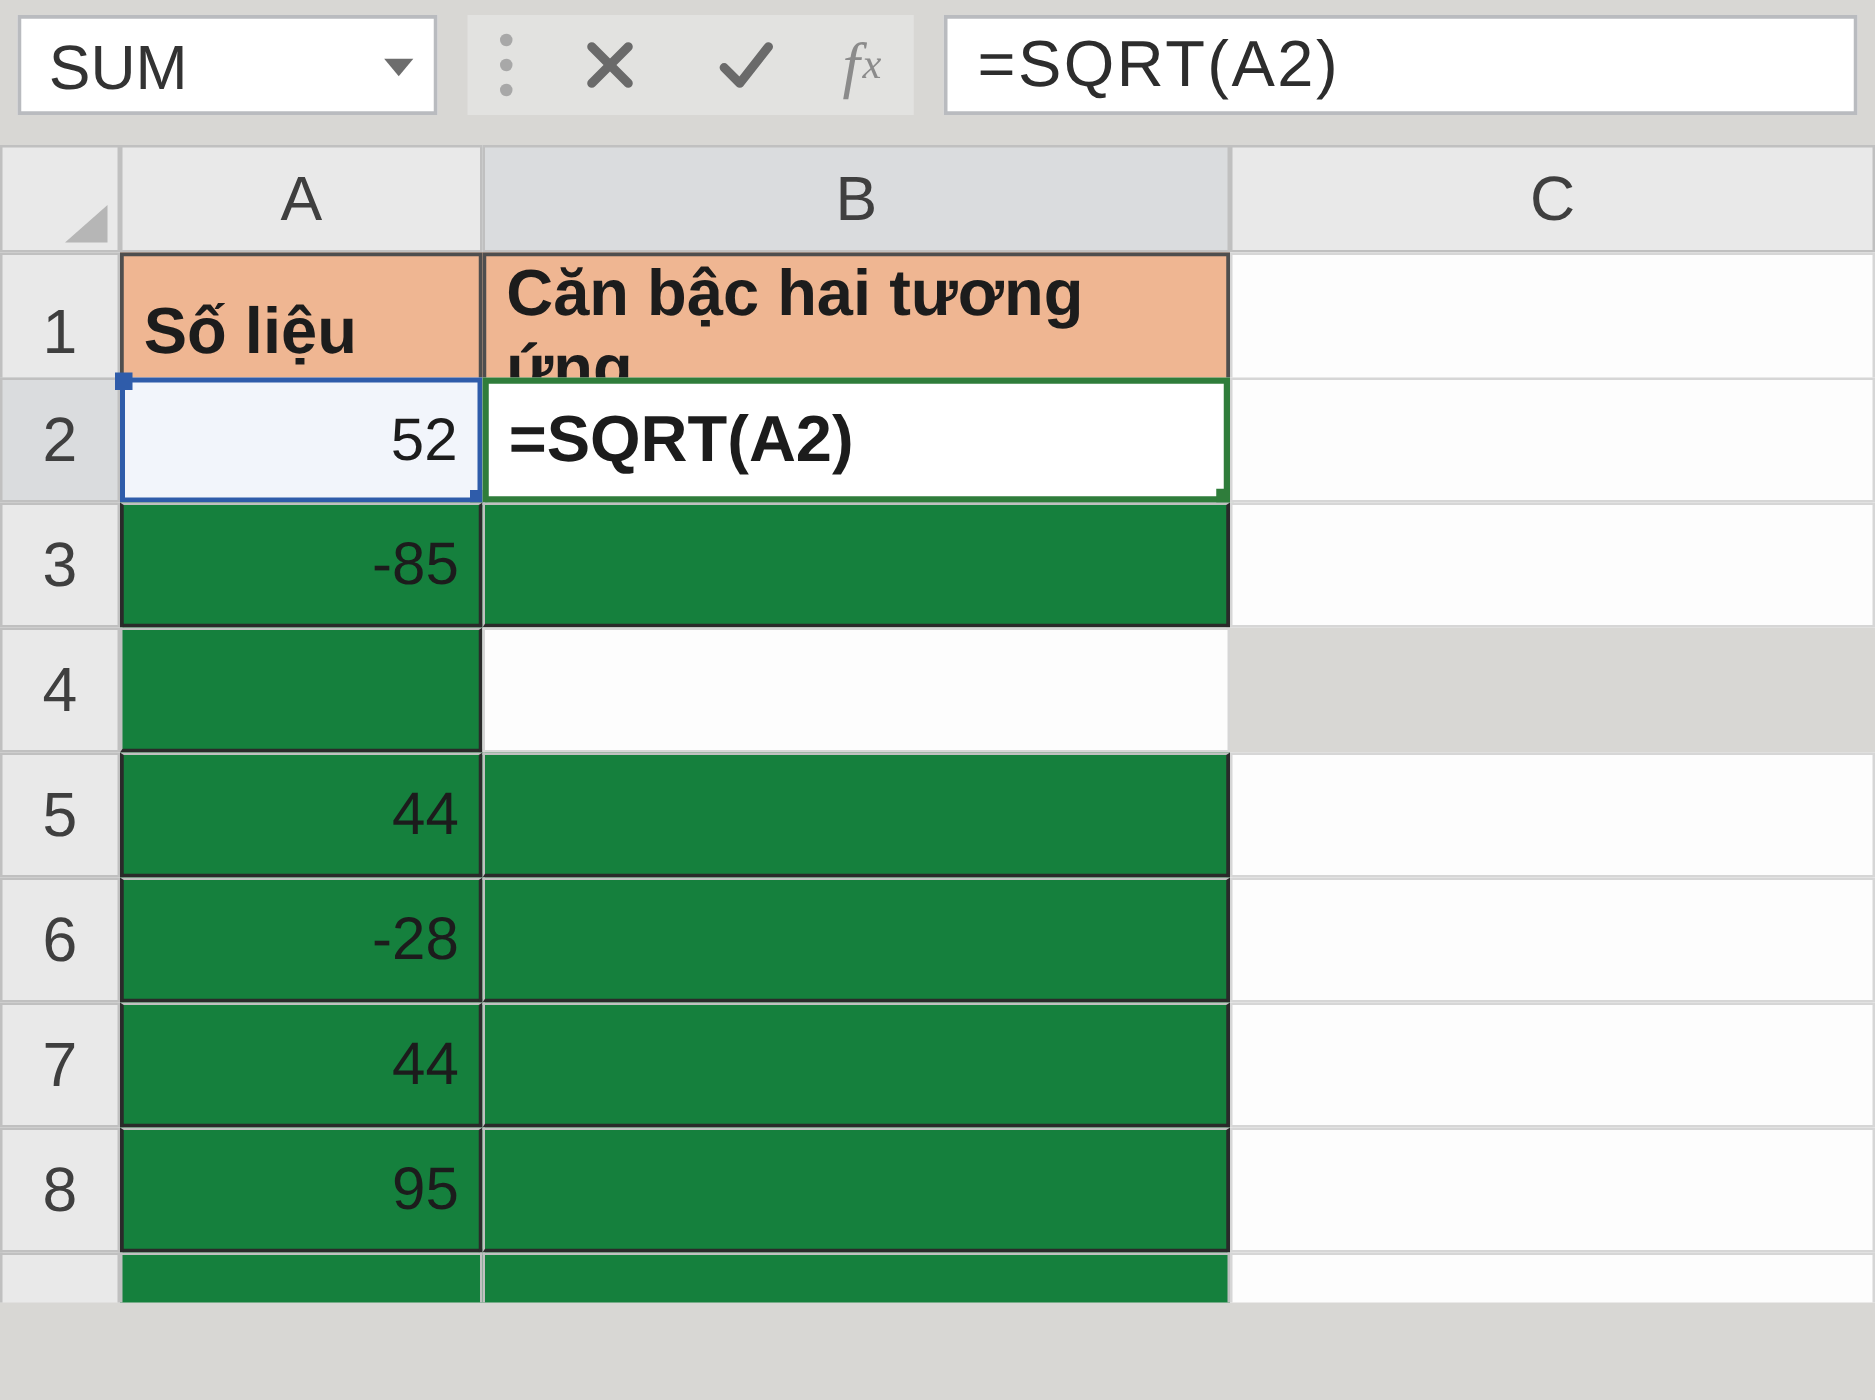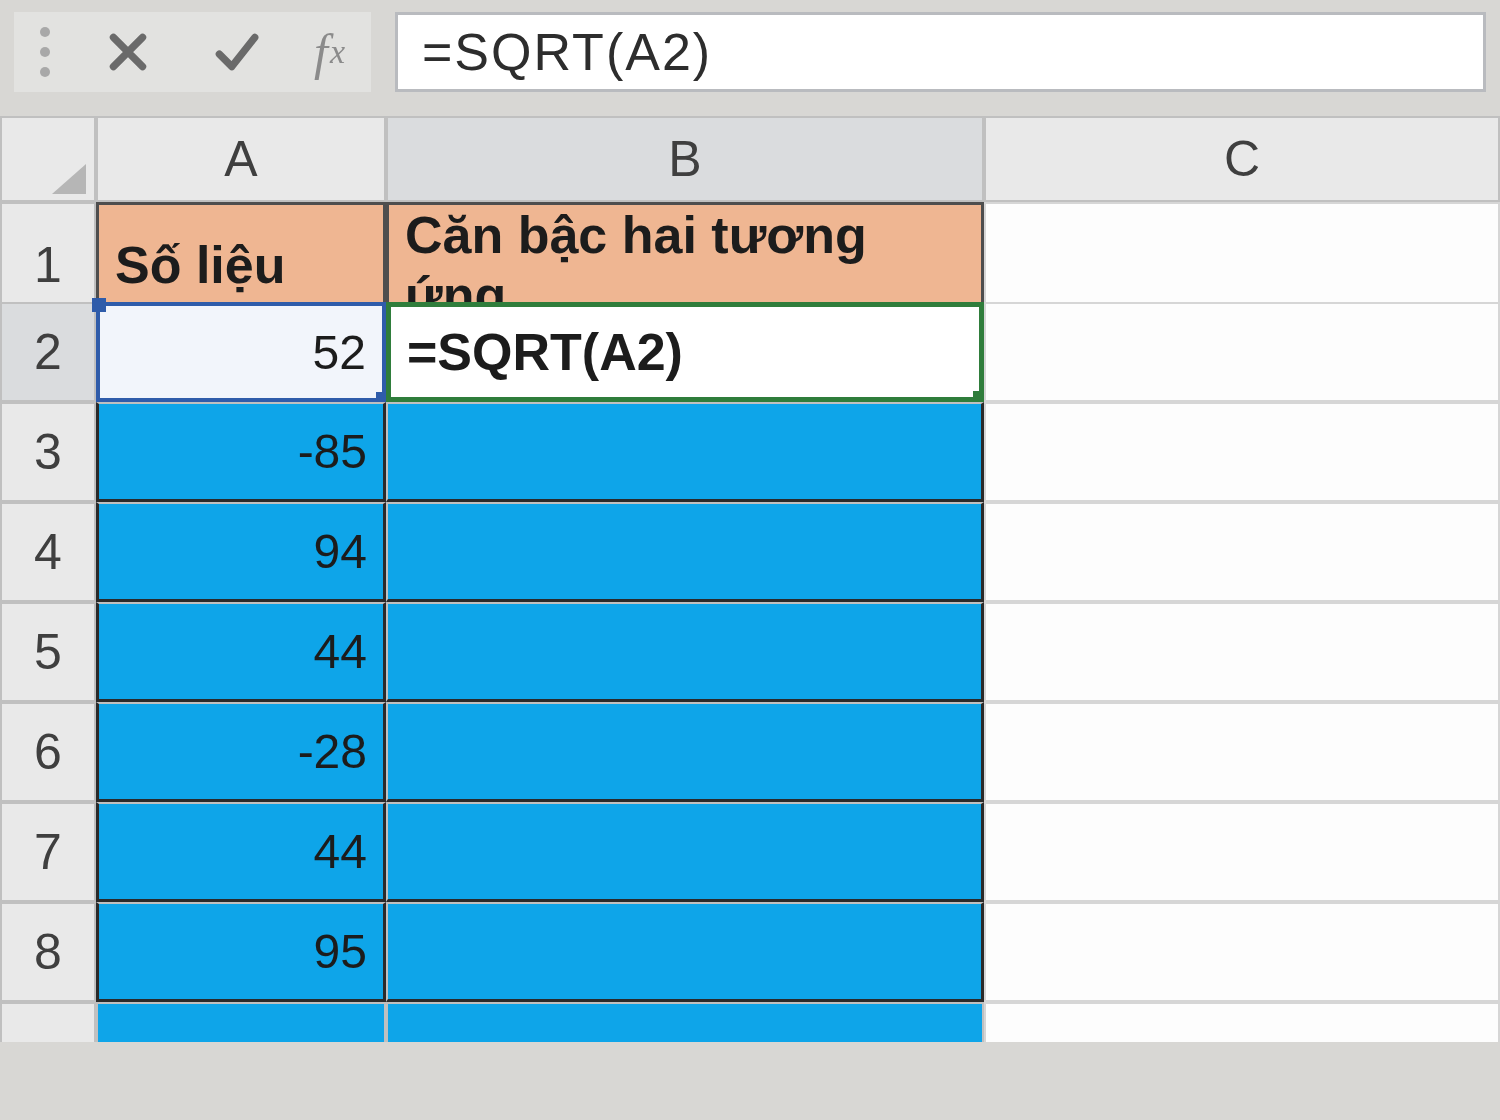--- a/index.html
+++ b/index.html
@@ -131,21 +131,21 @@
     background: #e9e9e9;
     border: 2px solid #c0c0c0;
     display: flex;
     align-items: center;
     justify-content: center;
     font-size: 50px;
     color: #3f3f3f;
   }
   .row .rh.active { background: #dadcde; }
   .row .cell {
-    background: #0ea5e9;
+    background: #15803d;
     border: 2px solid #c0c0c0;
     font-size: 48px;
     padding: 0 16px;
     display: flex;
     align-items: center;
     color: #1c1c1c;
     position: relative;
   }
   .row .cell.num   { justify-content: flex-end; }
   .row .cell.text  { justify-content: flex-start; }
@@ -200,20 +200,28 @@
 
   
   .row.r9 { height: 40px; }
   .row.r9 .rh, .row.r9 .cell { border-bottom: none; }
 
 </style>
 </head>
 <body>
 
 <div class="formula-bar">
+  <div class="name-box">
+    <span>SUM</span>
+    <span class="caret">
+      <svg viewBox="0 0 24 16">
+          <polygon points="2,2 22,2 12,14"></polygon>
+        </svg>
+    </span>
+  </div>
 
   <div class="fx-tools">
     <div class="dots">
       <span></span>
         <span></span>
         <span></span>
     </div>
     <div class="icon-btn">
       <svg viewBox="0 0 48 48">
           <path d="M10 10 L38 38 M38 10 L10 38" stroke="#6a6a6a" stroke-width="7" fill="none" stroke-linecap="round"></path>
@@ -285,23 +293,20 @@
         <span>-85</span>
       </div>
     <div class="cell boxedB"></div>
     <div class="cell C"></div>
   </div>
 
   <div class="row">
     <div class="rh">
         <span>4</span>
       </div>
-    <div class="cell num boxedA">
-        <span>94</span>
-      </div>
     <div class="cell boxedB"></div>
     <div class="cell C"></div>
   </div>
 
   <div class="row">
     <div class="rh">
         <span>5</span>
       </div>
     <div class="cell num boxedA">
         <span>44</span>

